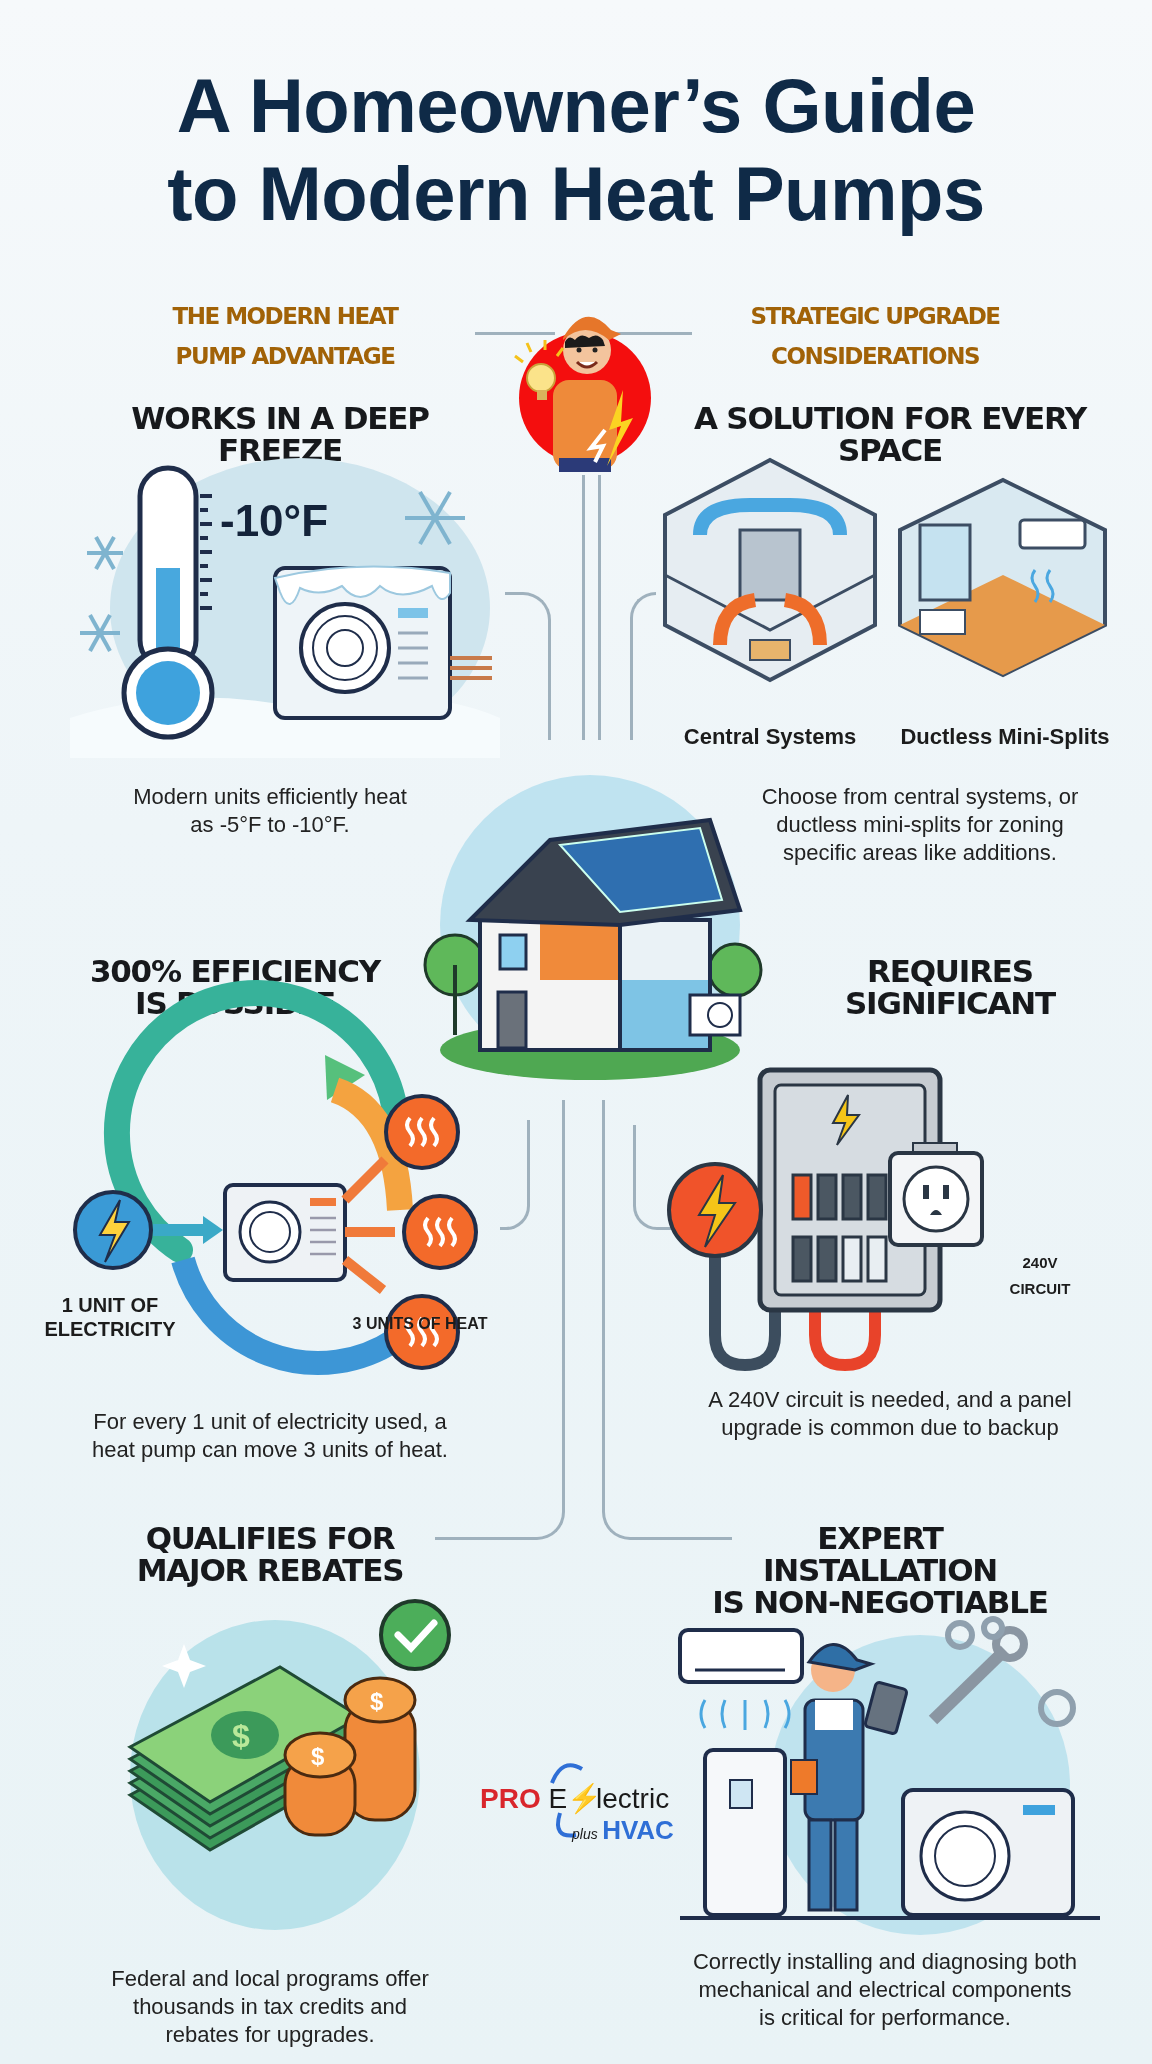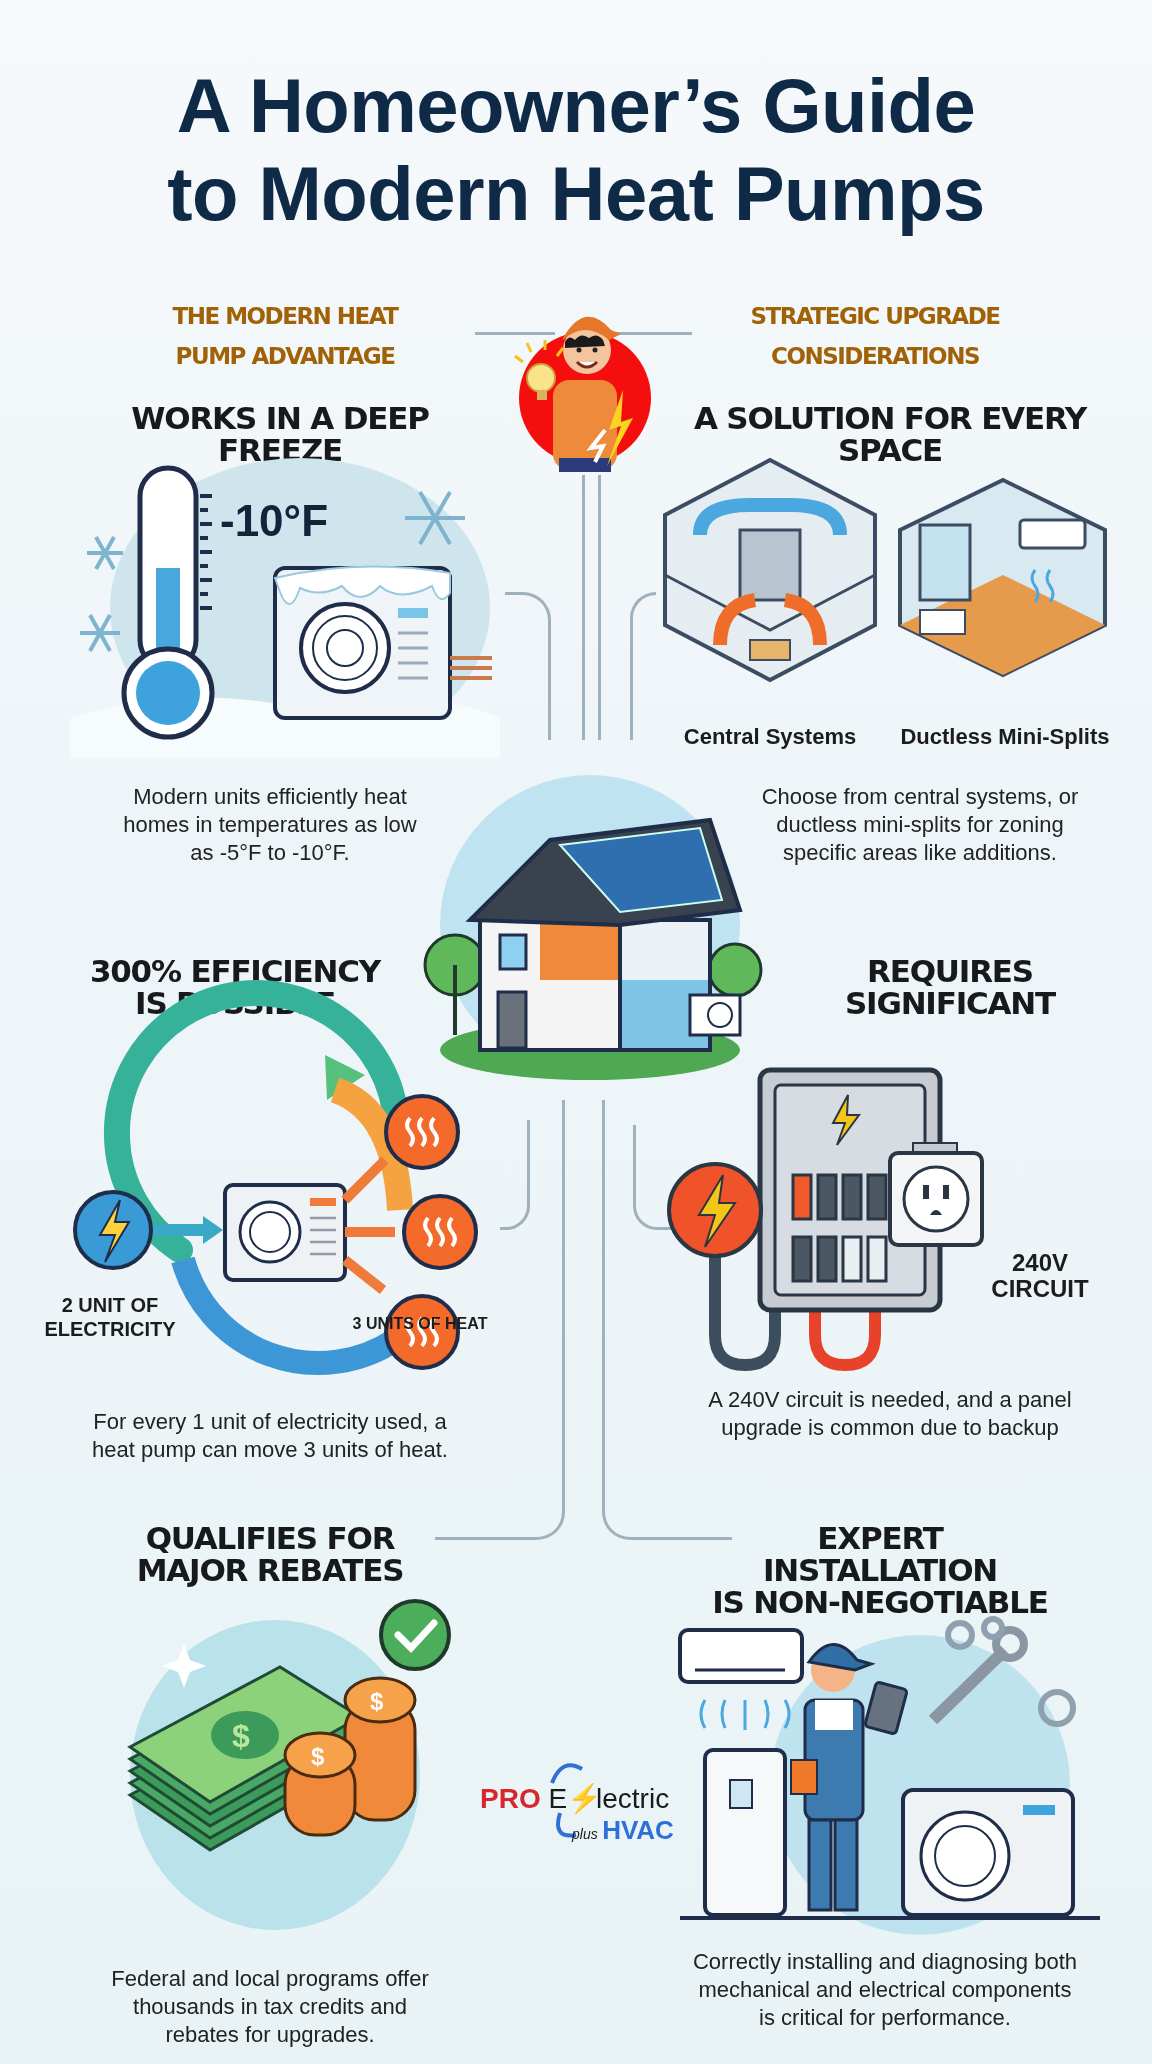--- a/index.html
+++ b/index.html
@@ -110,21 +110,20 @@
       </g>
     <g stroke="#c87a4a" stroke-width="4">
         <line x1="390" y1="190" x2="432" y2="190"></line>
         <line x1="390" y1="200" x2="432" y2="200"></line>
         <line x1="390" y1="210" x2="432" y2="210"></line>
       </g>
   </g>
 </svg>
 <div class="desc" style="left:60px;top:783px;width:420px">
   <div>Modern units efficiently heat</div>
-  <div>homes in temperatures as low</div>
   <div>as -5°F to -10°F.</div>
 </div>
 
 <div class="h-sub" style="left:660px;top:402px;width:460px">A SOLUTION FOR EVERY SPACE</div>
 <svg style="left:660px;top:455px" width="220" height="230" viewBox="0 0 220 230">
   <path d="M110 5 L215 60 L215 170 L110 225 L5 170 L5 60 Z" fill="#e6edf2" stroke="#3c4d63" stroke-width="4"></path>
   <path d="M5 120 L110 175 L215 120" fill="none" stroke="#3c4d63" stroke-width="3"></path>
   <rect x="80" y="75" width="60" height="70" fill="#b8c4cf" stroke="#3c4d63" stroke-width="3"></rect>
   <path d="M40 80 Q40 50 90 50 L130 50 Q180 50 180 80" stroke="#4aa7e0" stroke-width="14" fill="none"></path>
   <path d="M95 145 Q60 150 60 190 M125 145 Q160 150 160 190" stroke="#ee6d2a" stroke-width="14" fill="none"></path>
@@ -197,21 +196,21 @@
     <circle cx="375" cy="182" r="36" fill="#f36a2a" stroke="#1f2d4a" stroke-width="4"></circle>
     <circle cx="357" cy="282" r="36" fill="#f36a2a" stroke="#1f2d4a" stroke-width="4"></circle>
     <g stroke="#fff" stroke-width="4" fill="none">
       <path d="M345 68 q-6 7 0 14 q6 7 0 14 M357 68 q-6 7 0 14 q6 7 0 14 M369 68 q-6 7 0 14 q6 7 0 14"></path>
       <path d="M363 168 q-6 7 0 14 q6 7 0 14 M375 168 q-6 7 0 14 q6 7 0 14 M387 168 q-6 7 0 14 q6 7 0 14"></path>
       <path d="M345 268 q-6 7 0 14 q6 7 0 14 M357 268 q-6 7 0 14 q6 7 0 14 M369 268 q-6 7 0 14 q6 7 0 14"></path>
     </g>
   </g>
 </svg>
 <div class="lbl" style="left:30px;top:1293px;width:160px;font-size:20px;line-height:24px">
-  <div>2 UNIT OF</div>
+  <div>1 UNIT OF</div>
   <div>ELECTRICITY</div>
 </div>
 <div class="lbl" style="left:320px;top:1310px;width:200px;font-size:16px">3 UNITS OF HEAT</div>
 <div class="desc" style="left:60px;top:1408px;width:420px">
   <div>For every 1 unit of electricity used, a</div>
   <div>heat pump can move 3 units of heat.</div>
 </div>
 
 <div class="h-sub" style="left:770px;top:955px;width:360px">
   <div>REQUIRES SIGNIFICANT</div>
@@ -238,21 +237,21 @@
   </g>
   <g>
     <rect x="248" y="78" width="44" height="10" fill="#c6ccd2" stroke="#2a3644" stroke-width="2"></rect>
     <rect x="225" y="88" width="92" height="92" rx="8" fill="#f3f5f7" stroke="#2a3644" stroke-width="4"></rect>
     <circle cx="271" cy="134" r="32" fill="#fff" stroke="#2a3644" stroke-width="3"></circle>
     <rect x="258" y="120" width="6" height="14" fill="#2a3644"></rect>
       <rect x="278" y="120" width="6" height="14" fill="#2a3644"></rect>
     <path d="M265 150 Q271 140 277 150 Z" fill="#2a3644"></path>
   </g>
 </svg>
-<div class="lbl" style="left:985px;top:1250px;width:110px;font-size:24px;line-height:26px">
+<div class="lbl" style="left:985px;top:1250px;width:110px;font-size:15px;line-height:26px">
   <div>240V</div>
   <div>CIRCUIT</div>
 </div>
 <div class="desc" style="left:680px;top:1386px;width:420px">
   <div>A 240V circuit is needed, and a panel</div>
   <div>upgrade is common due to backup</div>
 </div>
 
 <div class="h-sub" style="left:120px;top:1522px;width:300px">
   <div>QUALIFIES FOR</div>

